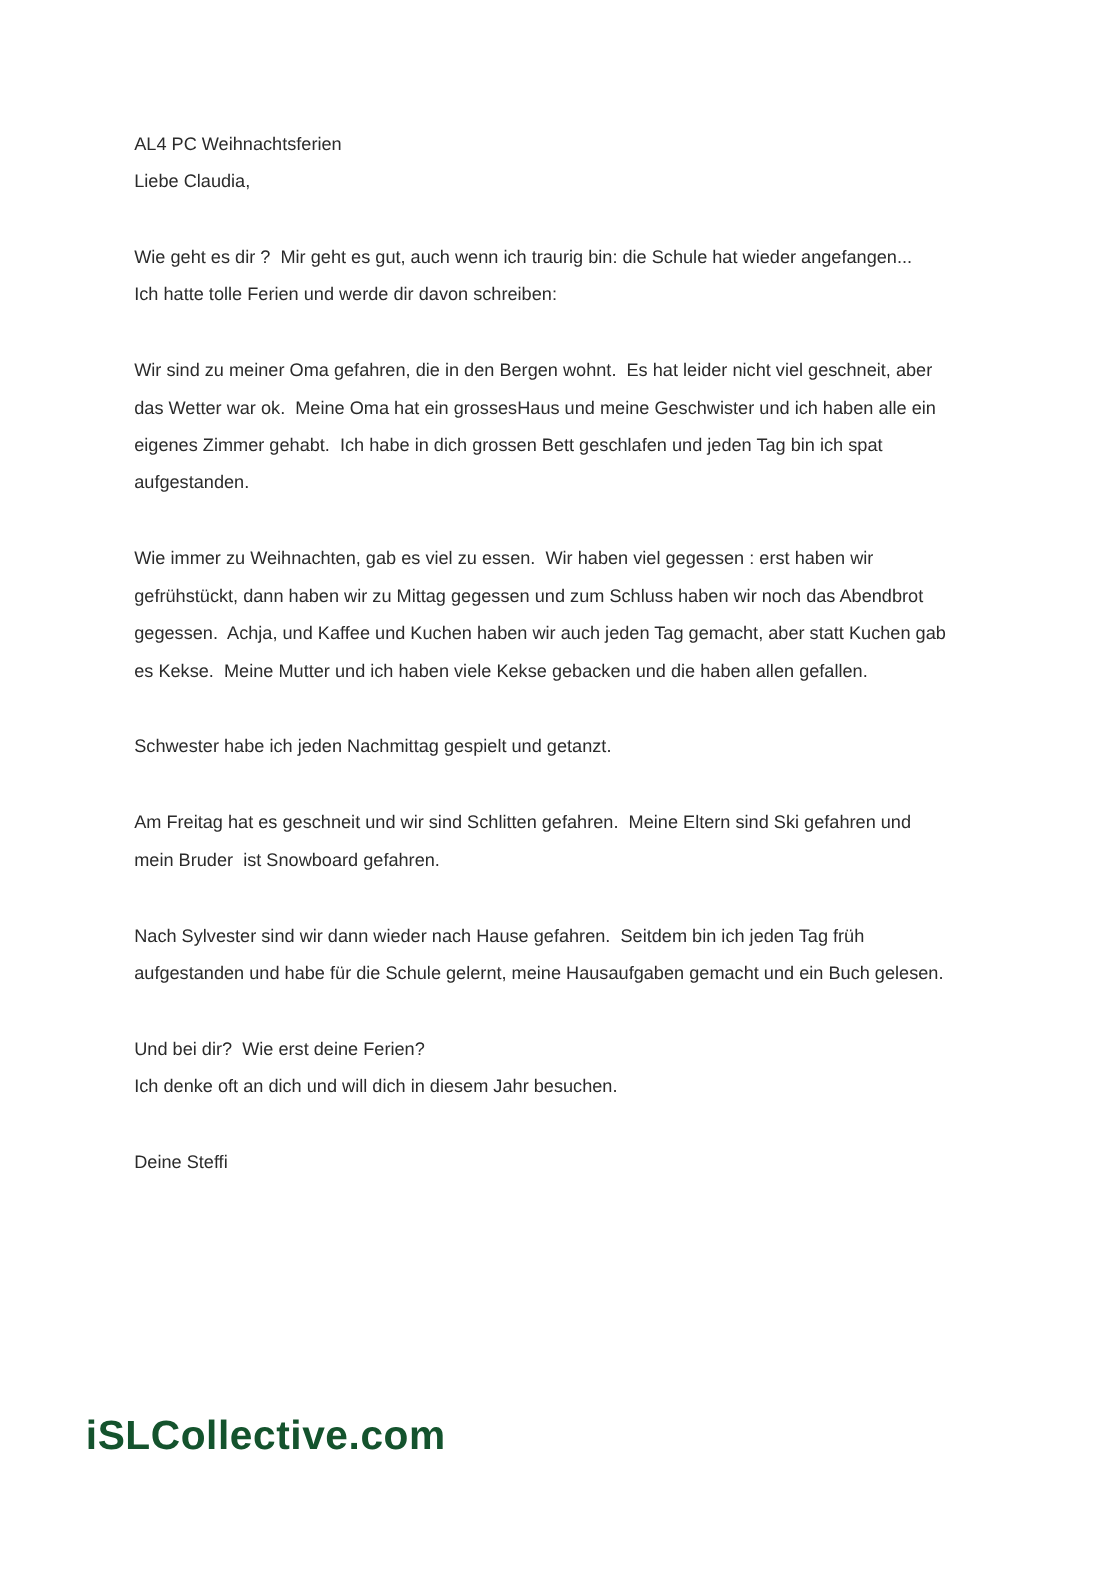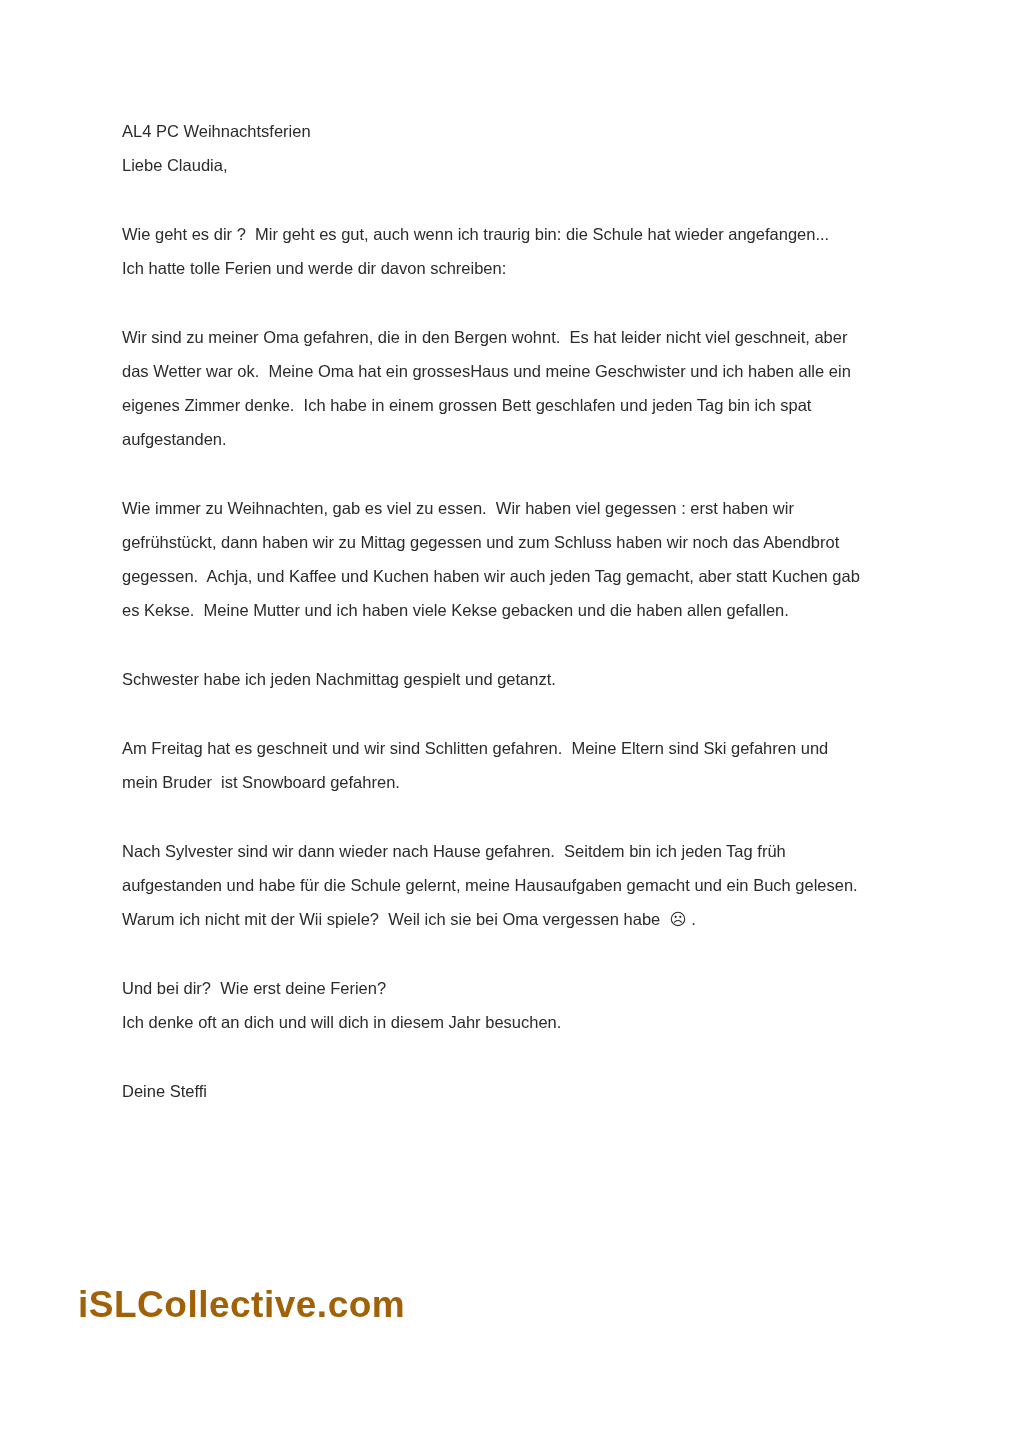--- a/index.html
+++ b/index.html
@@ -29,21 +29,21 @@
   }
   .line {
     white-space: pre;     
   }
   .watermark {
     position: absolute;
     left: 78px;
     top: 1284px;
     font-size: 37px;
     font-weight: bold;
-    color: #a16207;
+    color: #14532d;
     letter-spacing: 0.5px;
     font-family: "Liberation Sans", "DejaVu Sans", sans-serif;
   }
 </style>
 </head>
 <body>
 
 <div class="page">
 
   <div class="letter">
@@ -54,21 +54,21 @@
     </div>
 
     <div class="para">
       <div class="line">Wie geht es dir ?  Mir geht es gut, auch wenn ich traurig bin: die Schule hat wieder angefangen...</div>
       <div class="line">Ich hatte tolle Ferien und werde dir davon schreiben:</div>
     </div>
 
     <div class="para">
       <div class="line">Wir sind zu meiner Oma gefahren, die in den Bergen wohnt.  Es hat leider nicht viel geschneit, aber</div>
       <div class="line">das Wetter war ok.  Meine Oma hat ein grossesHaus und meine Geschwister und ich haben alle ein</div>
-      <div class="line">eigenes Zimmer denke.  Ich habe in einem grossen Bett geschlafen und jeden Tag bin ich spat</div>
+      <div class="line">eigenes Zimmer gehabt.  Ich habe in dich grossen Bett geschlafen und jeden Tag bin ich spat</div>
       <div class="line">aufgestanden.</div>
     </div>
 
     <div class="para">
       <div class="line">Wie immer zu Weihnachten, gab es viel zu essen.  Wir haben viel gegessen : erst haben wir</div>
       <div class="line">gefrühstückt, dann haben wir zu Mittag gegessen und zum Schluss haben wir noch das Abendbrot</div>
       <div class="line">gegessen.  Achja, und Kaffee und Kuchen haben wir auch jeden Tag gemacht, aber statt Kuchen gab</div>
       <div class="line">es Kekse.  Meine Mutter und ich haben viele Kekse gebacken und die haben allen gefallen.</div>
     </div>
 
@@ -78,21 +78,20 @@
     </div>
 
     <div class="para">
       <div class="line">Am Freitag hat es geschneit und wir sind Schlitten gefahren.  Meine Eltern sind Ski gefahren und</div>
       <div class="line">mein Bruder  ist Snowboard gefahren.</div>
     </div>
 
     <div class="para">
       <div class="line">Nach Sylvester sind wir dann wieder nach Hause gefahren.  Seitdem bin ich jeden Tag früh</div>
       <div class="line">aufgestanden und habe für die Schule gelernt, meine Hausaufgaben gemacht und ein Buch gelesen.</div>
-      <div class="line">Warum ich nicht mit der Wii spiele?  Weil ich sie bei Oma vergessen habe  ☹ .</div>
     </div>
 
     <div class="para">
       <div class="line">Und bei dir?  Wie erst deine Ferien?</div>
       <div class="line">Ich denke oft an dich und will dich in diesem Jahr besuchen.</div>
     </div>
 
     <div class="para">
       <div class="line">Deine Steffi</div>
     </div>

